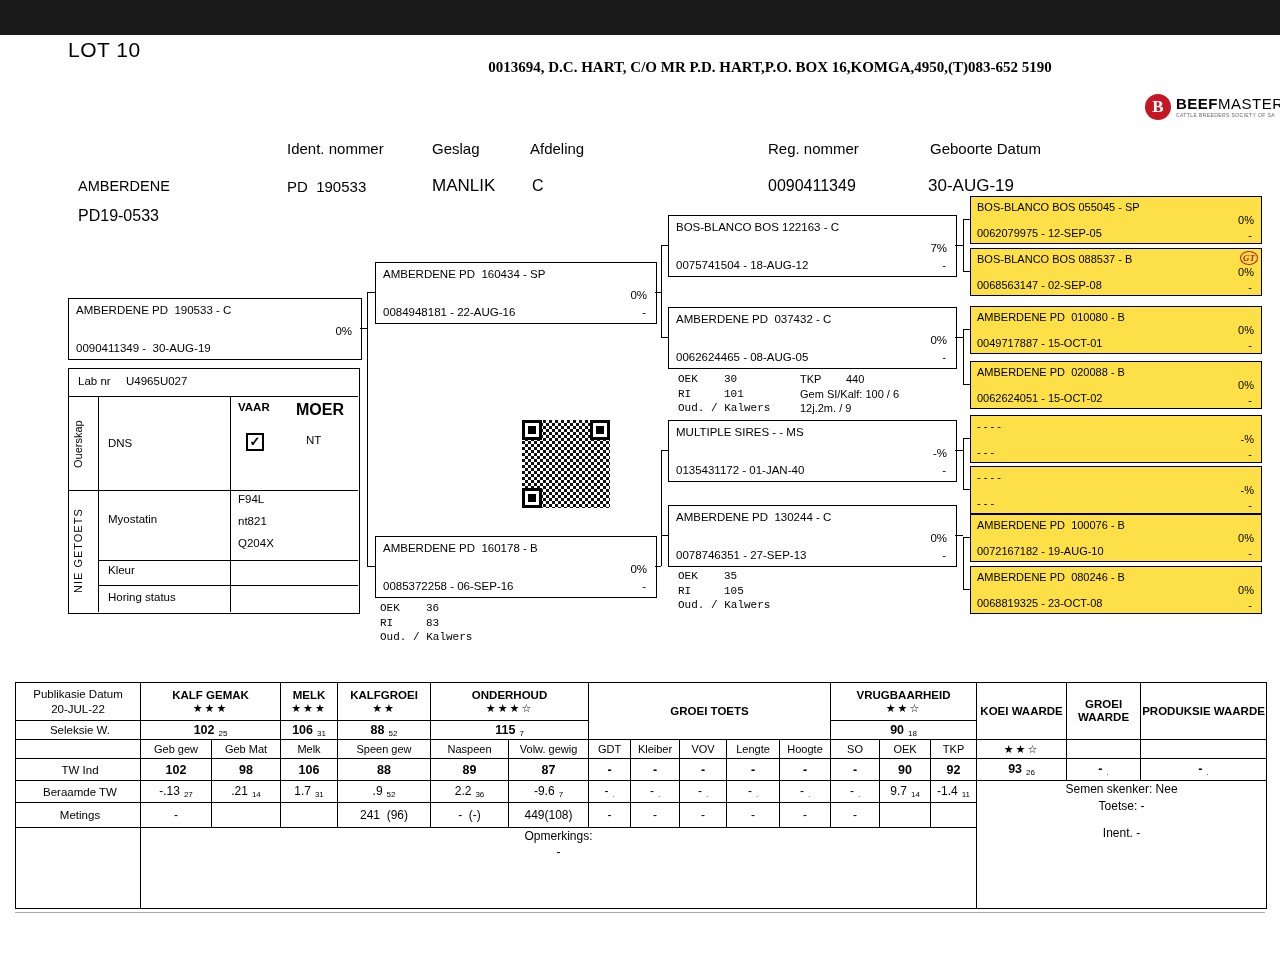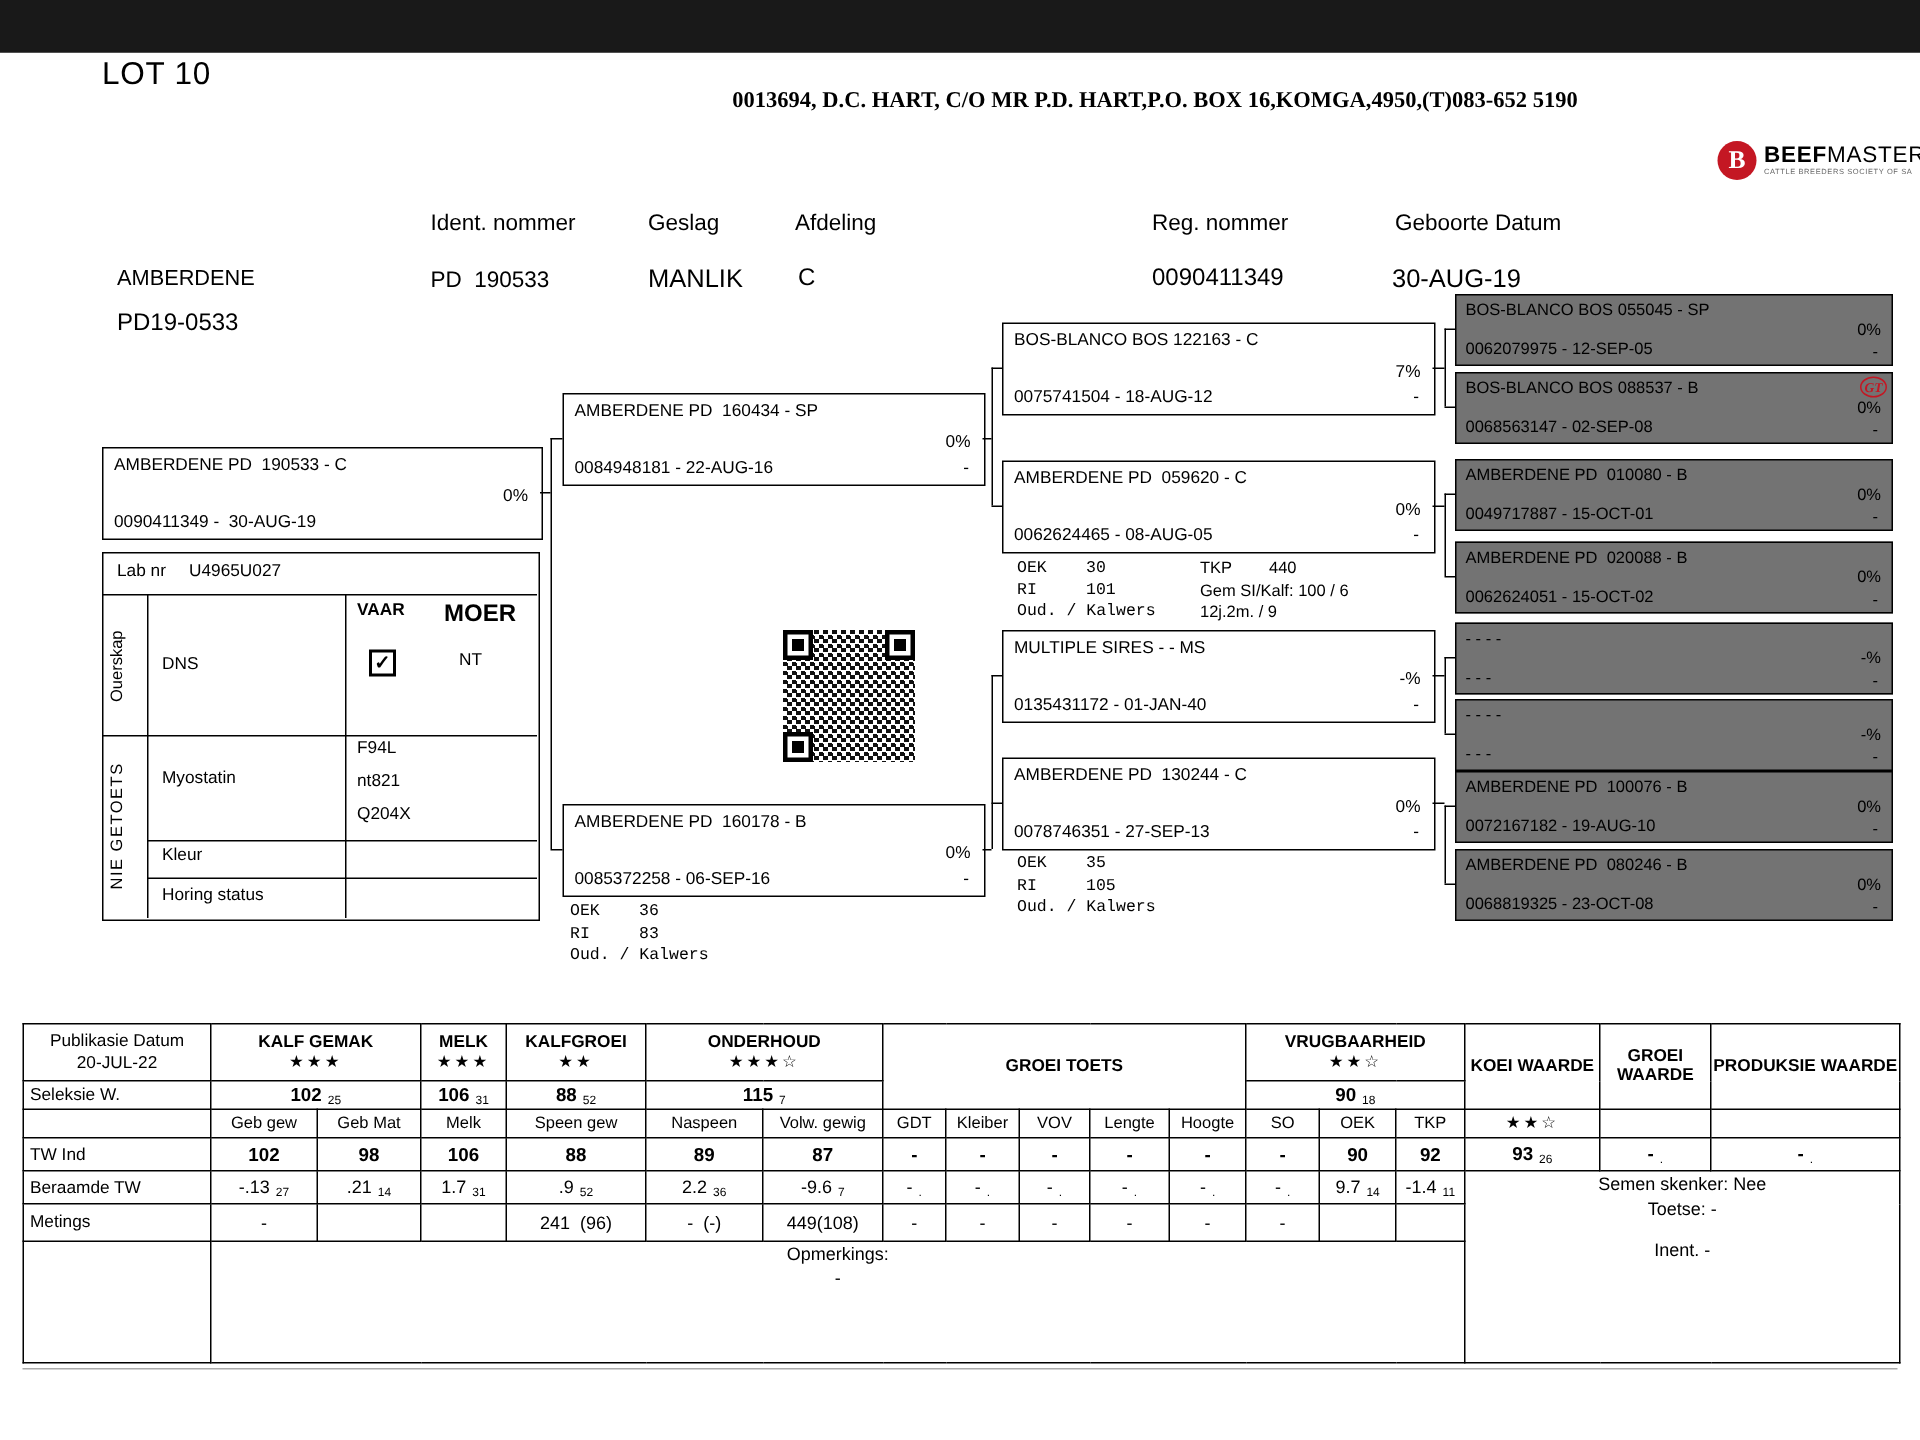--- a/index.html
+++ b/index.html
@@ -8,21 +8,21 @@
   .abs{position:absolute;}
   .bar{position:absolute;left:0;width:1280px;height:35px;background:#191919;}
   .serif{font-family:"Liberation Serif",serif;}
   .ln{position:absolute;background:#000;}
   
   .pbox{position:absolute;border:1px solid #000;background:#fff;font-size:11.5px;}
   .pbox .nm{position:absolute;top:5px;left:7px;white-space:pre;}
   .pbox .rg{position:absolute;bottom:5px;left:7px;white-space:pre;}
   .pbox .pc{position:absolute;right:9px;top:26px;}
   .pbox .dh{position:absolute;right:10px;bottom:5px;}
-  .sbox{position:absolute;border:1px solid #000;background:#737373;font-size:11px;text-align:center;}
+  .sbox{position:absolute;border:1px solid #000;background:#fde047;font-size:11px;text-align:center;}
   .sbox .nm{position:absolute;top:4px;left:6px;white-space:pre;}
   .sbox .rg{position:absolute;bottom:4px;left:6px;white-space:pre;}
   .sbox .pc{position:absolute;right:7px;top:17px;}
   .sbox .dh{position:absolute;right:9px;bottom:2px;}
   .stats{position:absolute;display:flex;font-size:11px;line-height:14.5px;}
   .sc1{width:122px;font-family:Liberation Mono, monospace;}
   .sc2{flex:1;}
   .sl{display:inline-block;min-width:46px;}
   
   .gbox{position:absolute;border:1px solid #000;background:#fff;}
@@ -35,21 +35,21 @@
   
   .bmc{width:26px;height:26px;border-radius:50%;background:#c41723;color:#fff;font-family:"Liberation Serif",serif;font-weight:bold;font-size:17px;line-height:26px;text-align:center;}
   .gtm{position:absolute;color:#c41723;font-family:"Liberation Serif",serif;font-weight:bold;font-style:italic;font-size:9px;border:1px solid #c41723;border-radius:50%;padding:1px 2px;}
   
   .bt{position:absolute;left:15px;top:682px;width:1251px;border-collapse:collapse;table-layout:fixed;}
   .bt td{border:1px solid #000;text-align:center;font-size:12px;padding:0;overflow:hidden;}
   .bt .gt{font-weight:bold;font-size:11.5px;line-height:13px;}
   .bt .st{font-size:11px;letter-spacing:2px;line-height:13px;}
   .bt .r1{height:38px;} .bt .r2{height:19px;} .bt .r3{height:19px;}
   .bt .r4{height:22px;} .bt .r5{height:22px;} .bt .r6{height:25px;} .bt .r7{height:81px;}
-  .bt .lc{text-align:left;padding-left:4px;font-size:11.5px;}
+  .bt .lc{text-align:center;padding-left:4px;font-size:11.5px;}
   .bt .pubc{font-size:11.5px;line-height:15px;}
   .bt .r2 td, .bt .r4 td{font-weight:bold;font-size:12.5px;}
   .bt .r2 td.lc, .bt .r4 td.lc{font-weight:normal;font-size:11.5px;}
   .bt .r3 td{font-size:11px;font-weight:normal;}
   .acc{font-size:8px;vertical-align:-2px;margin-left:4px;font-weight:normal;}
   .pre{white-space:pre;}
   .semen{text-align:left;vertical-align:top;padding:4px 6px;font-size:12px;line-height:17px;font-weight:normal;}
   .semen .inent{margin-top:10px;}
   .opm{text-align:left;vertical-align:top;padding:18px 0 0 3px;font-size:12px;line-height:16px;}
   .flabel{font-size:15px;}
@@ -118,21 +118,21 @@
     </div>
   </div>
 
   <div class="pbox" style="left:668px;top:215px;width:287px;height:60px">
     <span class="nm">BOS-BLANCO BOS 122163 - C</span>
     <span class="pc">7%</span>
     <span class="dh">-</span>
     <span class="rg">0075741504 - 18-AUG-12</span>
   </div>
   <div class="pbox" style="left:668px;top:307px;width:287px;height:60px">
-    <span class="nm">AMBERDENE PD  059620 - C</span>
+    <span class="nm">AMBERDENE PD  037432 - C</span>
     <span class="pc">0%</span>
     <span class="dh">-</span>
     <span class="rg">0062624465 - 08-AUG-05</span>
   </div>
   <div class="stats" style="left:678px;top:372px;width:277px">
     <div class="sc1">
       <div><span class="sl">OEK</span><span>30</span></div>
       <div><span class="sl">RI</span><span>101</span></div>
       <div>Oud. / Kalwers</div>
     </div>

